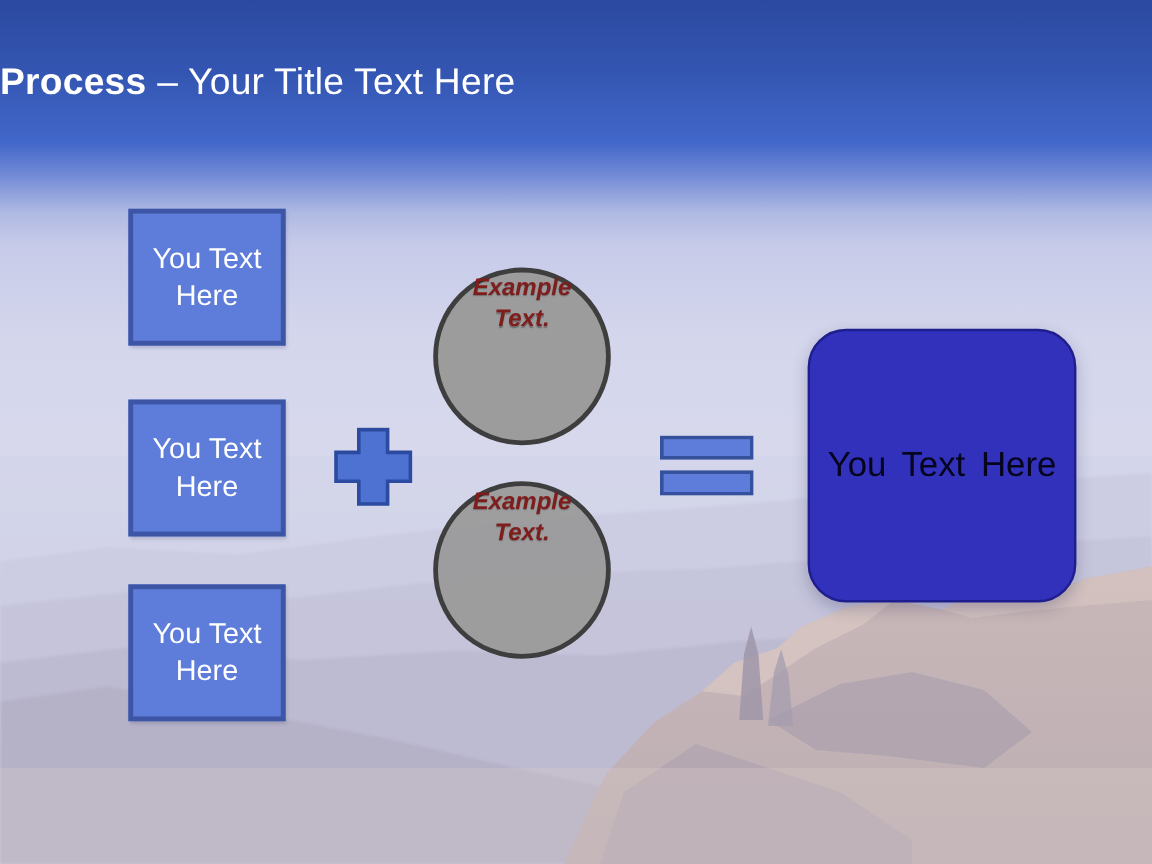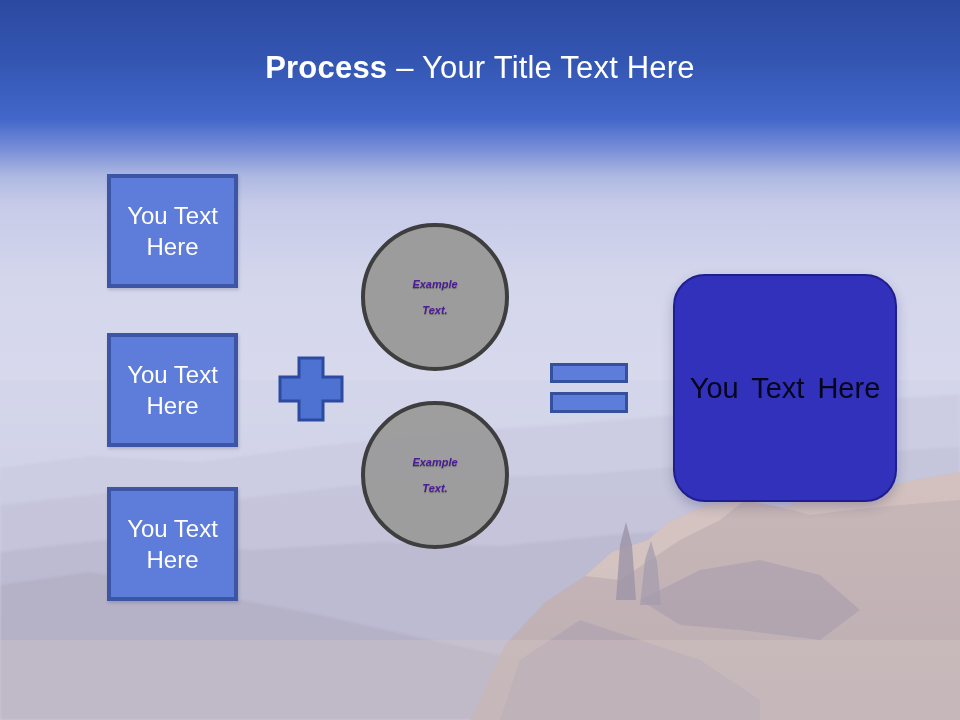--- a/index.html
+++ b/index.html
@@ -18,21 +18,21 @@
       #d4d6ec 39%,
       #d8d9ec 56%,
       #cfd0e3 78%,
       #c9c9dc 100%);
   }
   .bg{position:absolute;left:0;top:0;width:960px;height:720px;}
   .content{position:absolute;left:0;top:0;width:960px;height:720px;}
 
   .title{
     position:absolute;left:0;top:50px;width:960px;
-    text-align:center;color:#ffffff;font-size:31px;
+    text-align:left;color:#ffffff;font-size:31px;
     letter-spacing:.2px;
   }
   .title .kw{font-weight:bold;}
   .title .rest{font-weight:normal;margin-left:9px;}
 
   .inbox{
     position:absolute;left:107px;width:131px;height:114px;
     box-sizing:border-box;
     background:#5e7cd9;border:4px solid #3d55a5;
     display:flex;align-items:center;justify-content:center;
@@ -45,23 +45,23 @@
   .inbox.b3{top:487px;}
 
   .op{position:absolute;}
   .op.plus{left:278px;top:356px;}
   .op.equals{left:550px;top:363px;}
 
   .circle{
     position:absolute;left:361px;width:148px;height:148px;
     box-sizing:border-box;border-radius:50%;
     background:rgba(154,154,154,.97);border:4px solid #3e3e3e;
-    display:flex;align-items:center;justify-content:center;
-    text-align:center;color:#4c1d95;
-    font-size:11px;font-weight:bold;font-style:italic;line-height:26px;
+    display:flex;align-items:flex-start;justify-content:center;
+    text-align:center;color:#7f1d1d;
+    font-size:20px;font-weight:bold;font-style:italic;line-height:26px;
     text-shadow:0 1px 1px rgba(0,0,0,.3);
     padding:0 34px;
   }
   .circle.c1{top:223px;}
   .circle.c2{top:401px;background:rgba(154,154,154,.94);}
 
   .result{
     position:absolute;left:673px;top:274px;width:224px;height:228px;
     box-sizing:border-box;border-radius:32px;
     background:#3231bb;border:2px solid #1e1e8f;

